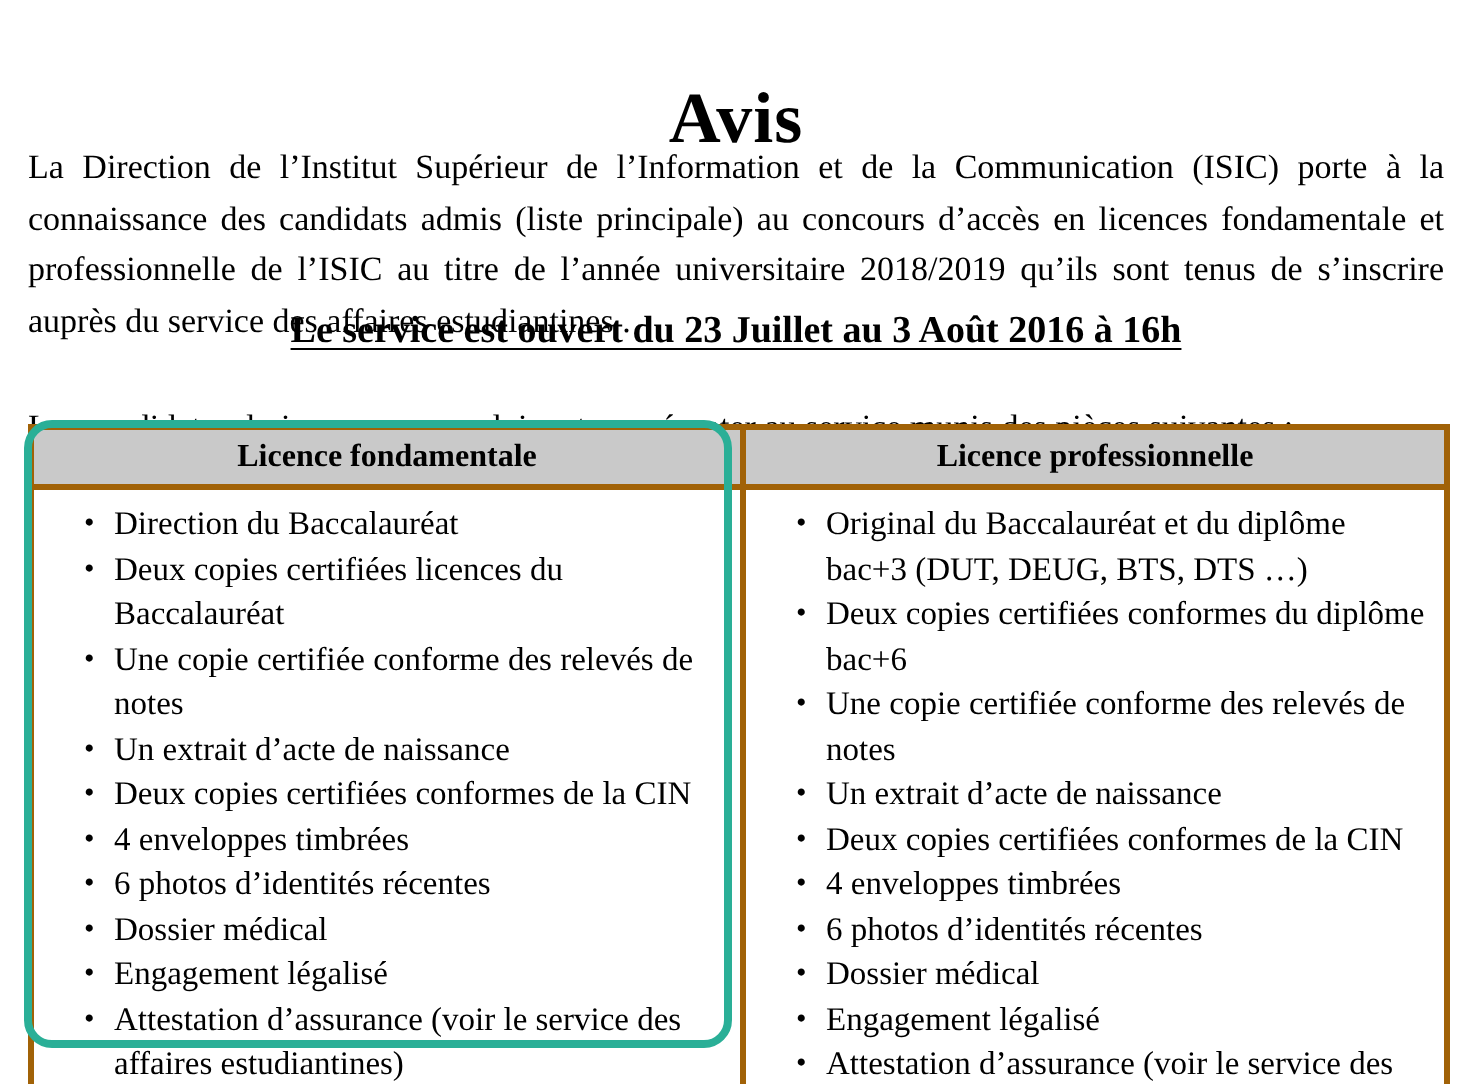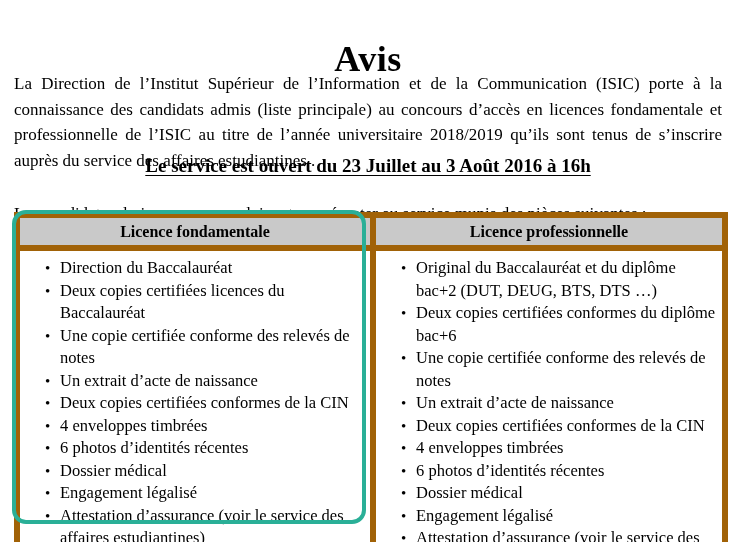--- a/index.html
+++ b/index.html
@@ -80,21 +80,21 @@
   .req-table {
     position: absolute;
     left: 14px;
     top: 212px;
     width: 708px;
     border-collapse: collapse;
     table-layout: fixed;
   }
   .req-table th,
   .req-table td {
-    border: 6px solid #a16207;
+    border: 3px solid #a16207;
     vertical-align: top;
     padding: 0;
   }
   .req-table th {
     background: #c9c9c9;
     height: 27px;
     font-size: 16px;
     font-weight: bold;
     text-align: center;
     vertical-align: middle;
@@ -236,21 +236,21 @@
                 <li>6 photos d’identités récentes</li>
                 <li>Dossier médical</li>
                 <li>Engagement légalisé</li>
                 <li>Attestation d’assurance (voir le service des affaires estudiantines)</li>
               </ul>
           </div>
         </td>
         <td>
           <div class="cell-body">
             <ul class="reqs" id="list-right">
-                <li>Original du Baccalauréat et du diplôme bac+2 (DUT, DEUG, BTS, DTS …)</li>
+                <li>Original du Baccalauréat et du diplôme bac+3 (DUT, DEUG, BTS, DTS …)</li>
                 <li>Deux copies certifiées conformes du diplôme bac+6</li>
                 <li>Une copie certifiée conforme des relevés de notes</li>
                 <li>Un extrait d’acte de naissance</li>
                 <li>Deux copies certifiées conformes de la CIN</li>
                 <li>4 enveloppes timbrées</li>
                 <li>6 photos d’identités récentes</li>
                 <li>Dossier médical</li>
                 <li>Engagement légalisé</li>
                 <li>Attestation d’assurance (voir le service des affaires estudiantines)</li>
               </ul>

